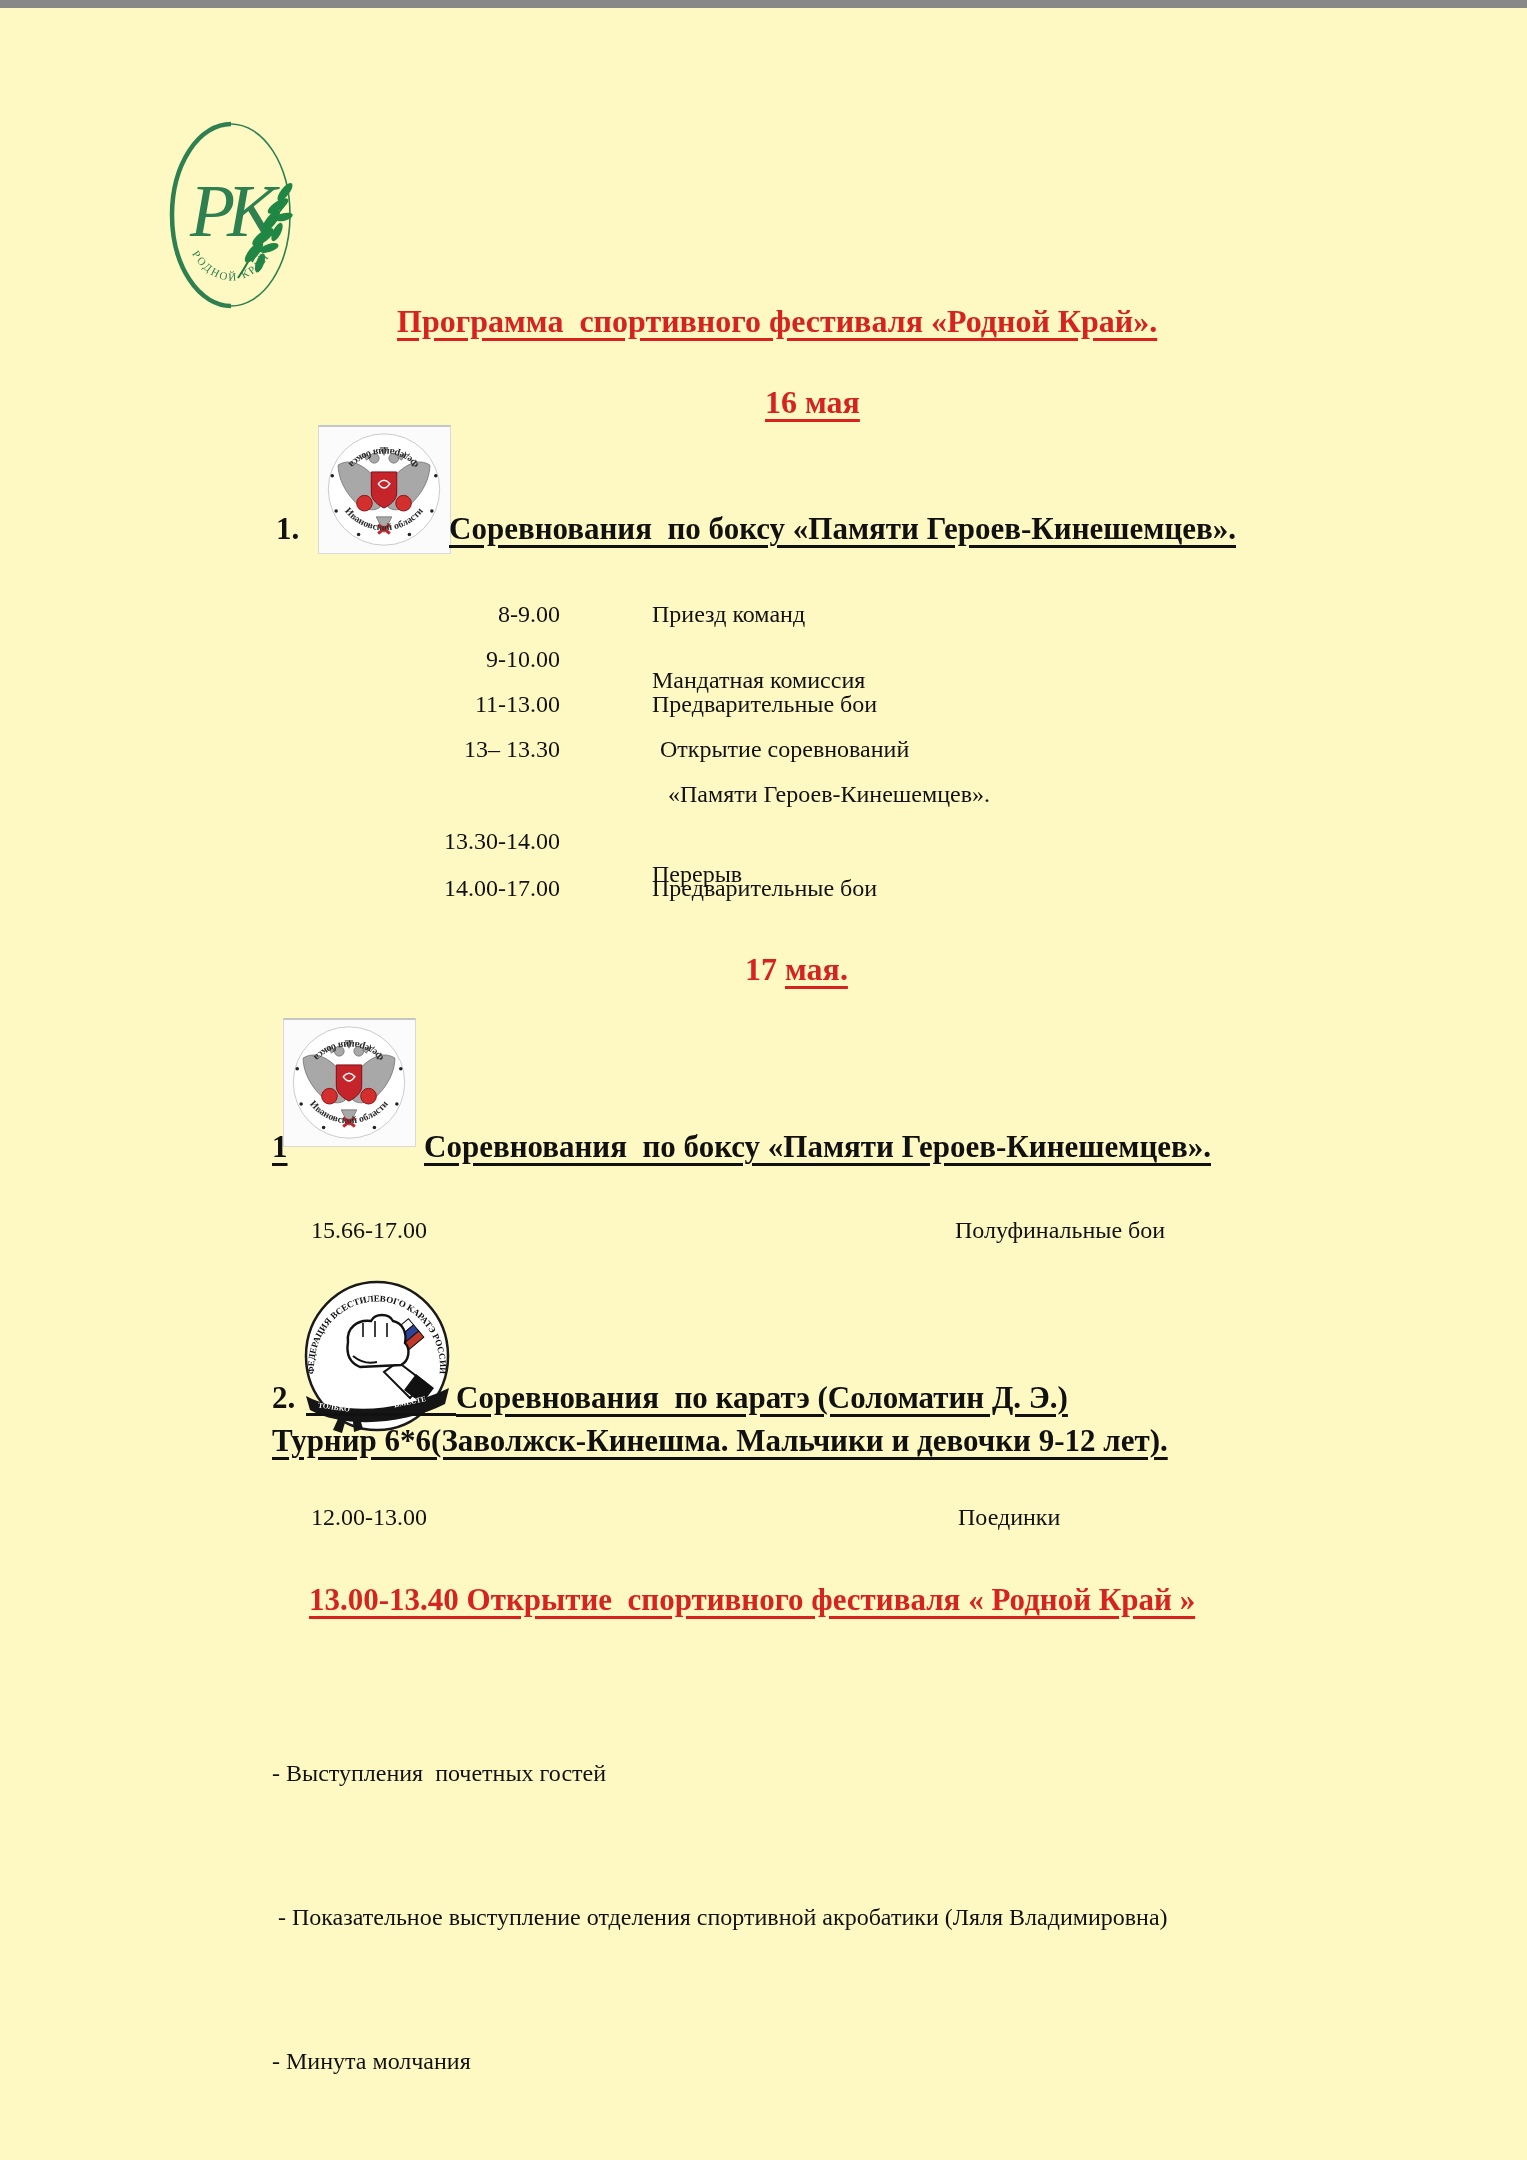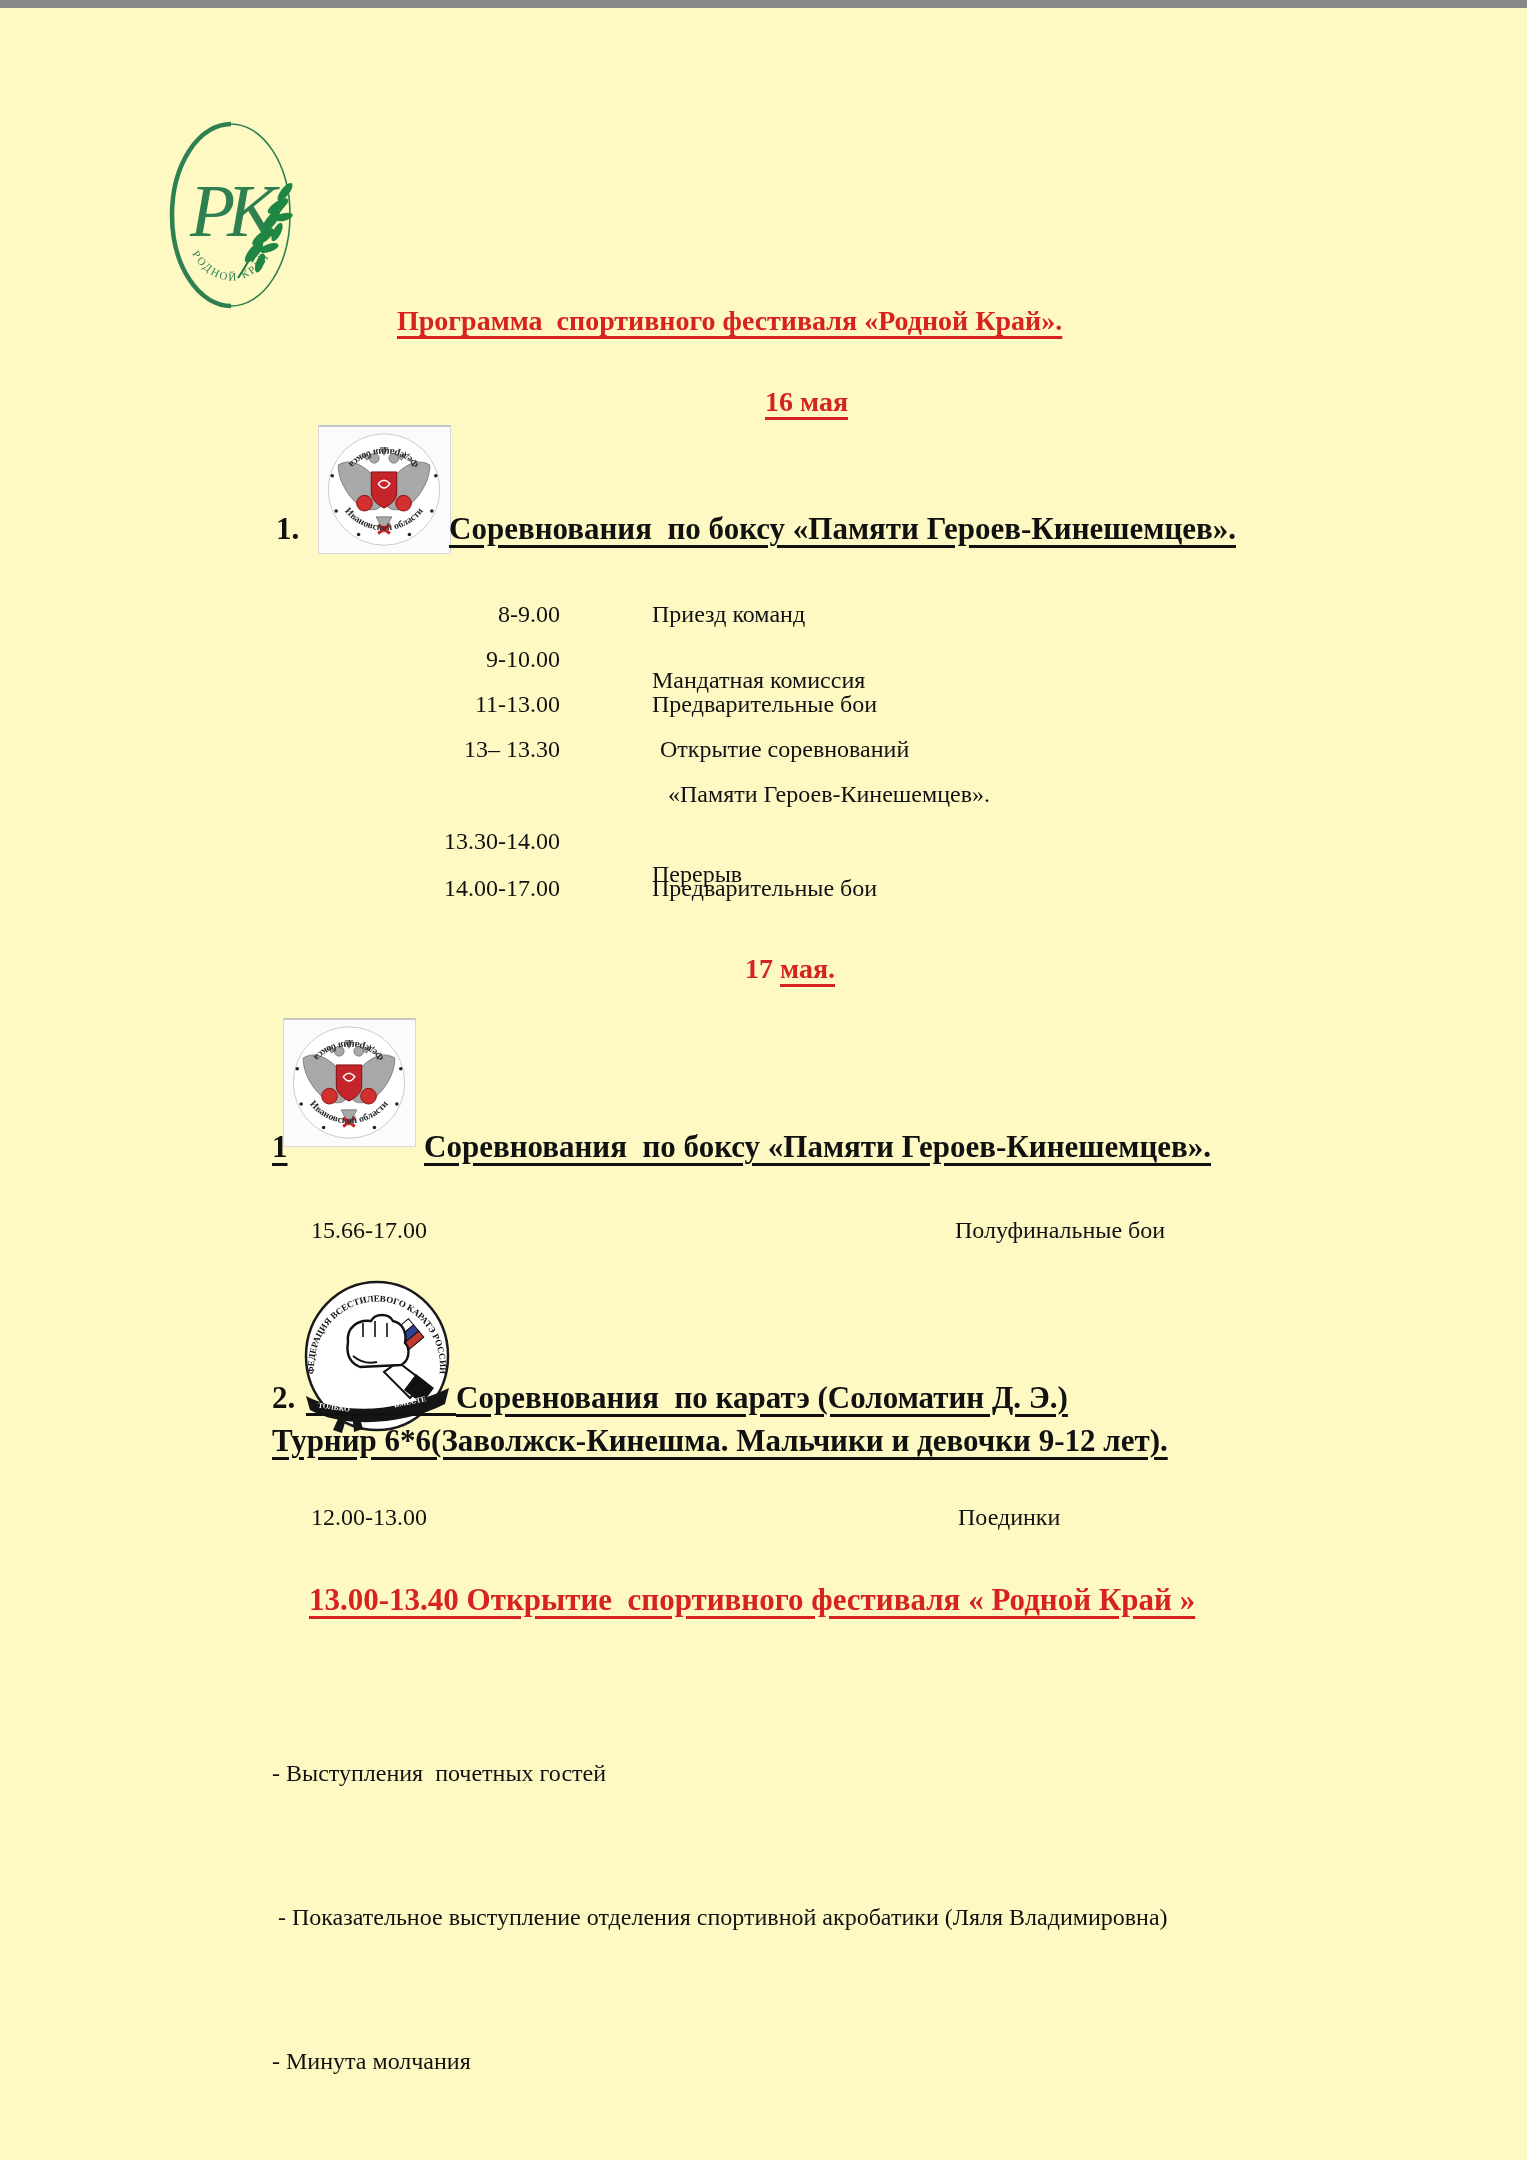--- a/index.html
+++ b/index.html
@@ -7,21 +7,21 @@
     position:relative;width:1527px;height:2160px;background:#fef9c3;
     font-family:"Liberation Serif","DejaVu Serif",serif;color:#111;
     margin:8px auto;overflow:hidden;
   }
   .abs{position:absolute;}
   .pre{white-space:pre-wrap;}
   .b{font-weight:bold;}
   .red{color:#d6231f;}
   .fs30{font-size:24px;line-height:36px;}
   .fs31{font-size:31px;line-height:38px;}
-  .fs32{font-size:28px;line-height:40px;}
+  .fs32{font-size:32px;line-height:40px;}
   .u3{text-decoration:underline;text-decoration-thickness:3px;text-underline-offset:6px;}
   .u3r{text-decoration:underline;text-decoration-thickness:3px;text-underline-offset:6px;text-decoration-color:#d6231f;}
   .time-col{left:270px;width:290px;text-align:right;}
   .event-col{left:652px;}
   .event-indent{padding-left:16px;}
   .img-frame{background:#fbfbfb;border:1px solid #d9d9d9;border-top:2px solid #c6c6c6;box-sizing:border-box;}
   .uline-spacer{border-top:3px solid #111;height:0;}
   .bullets div{min-height:48px;}
   svg text{font-family:"Liberation Serif","DejaVu Serif",serif;}
 </style>

